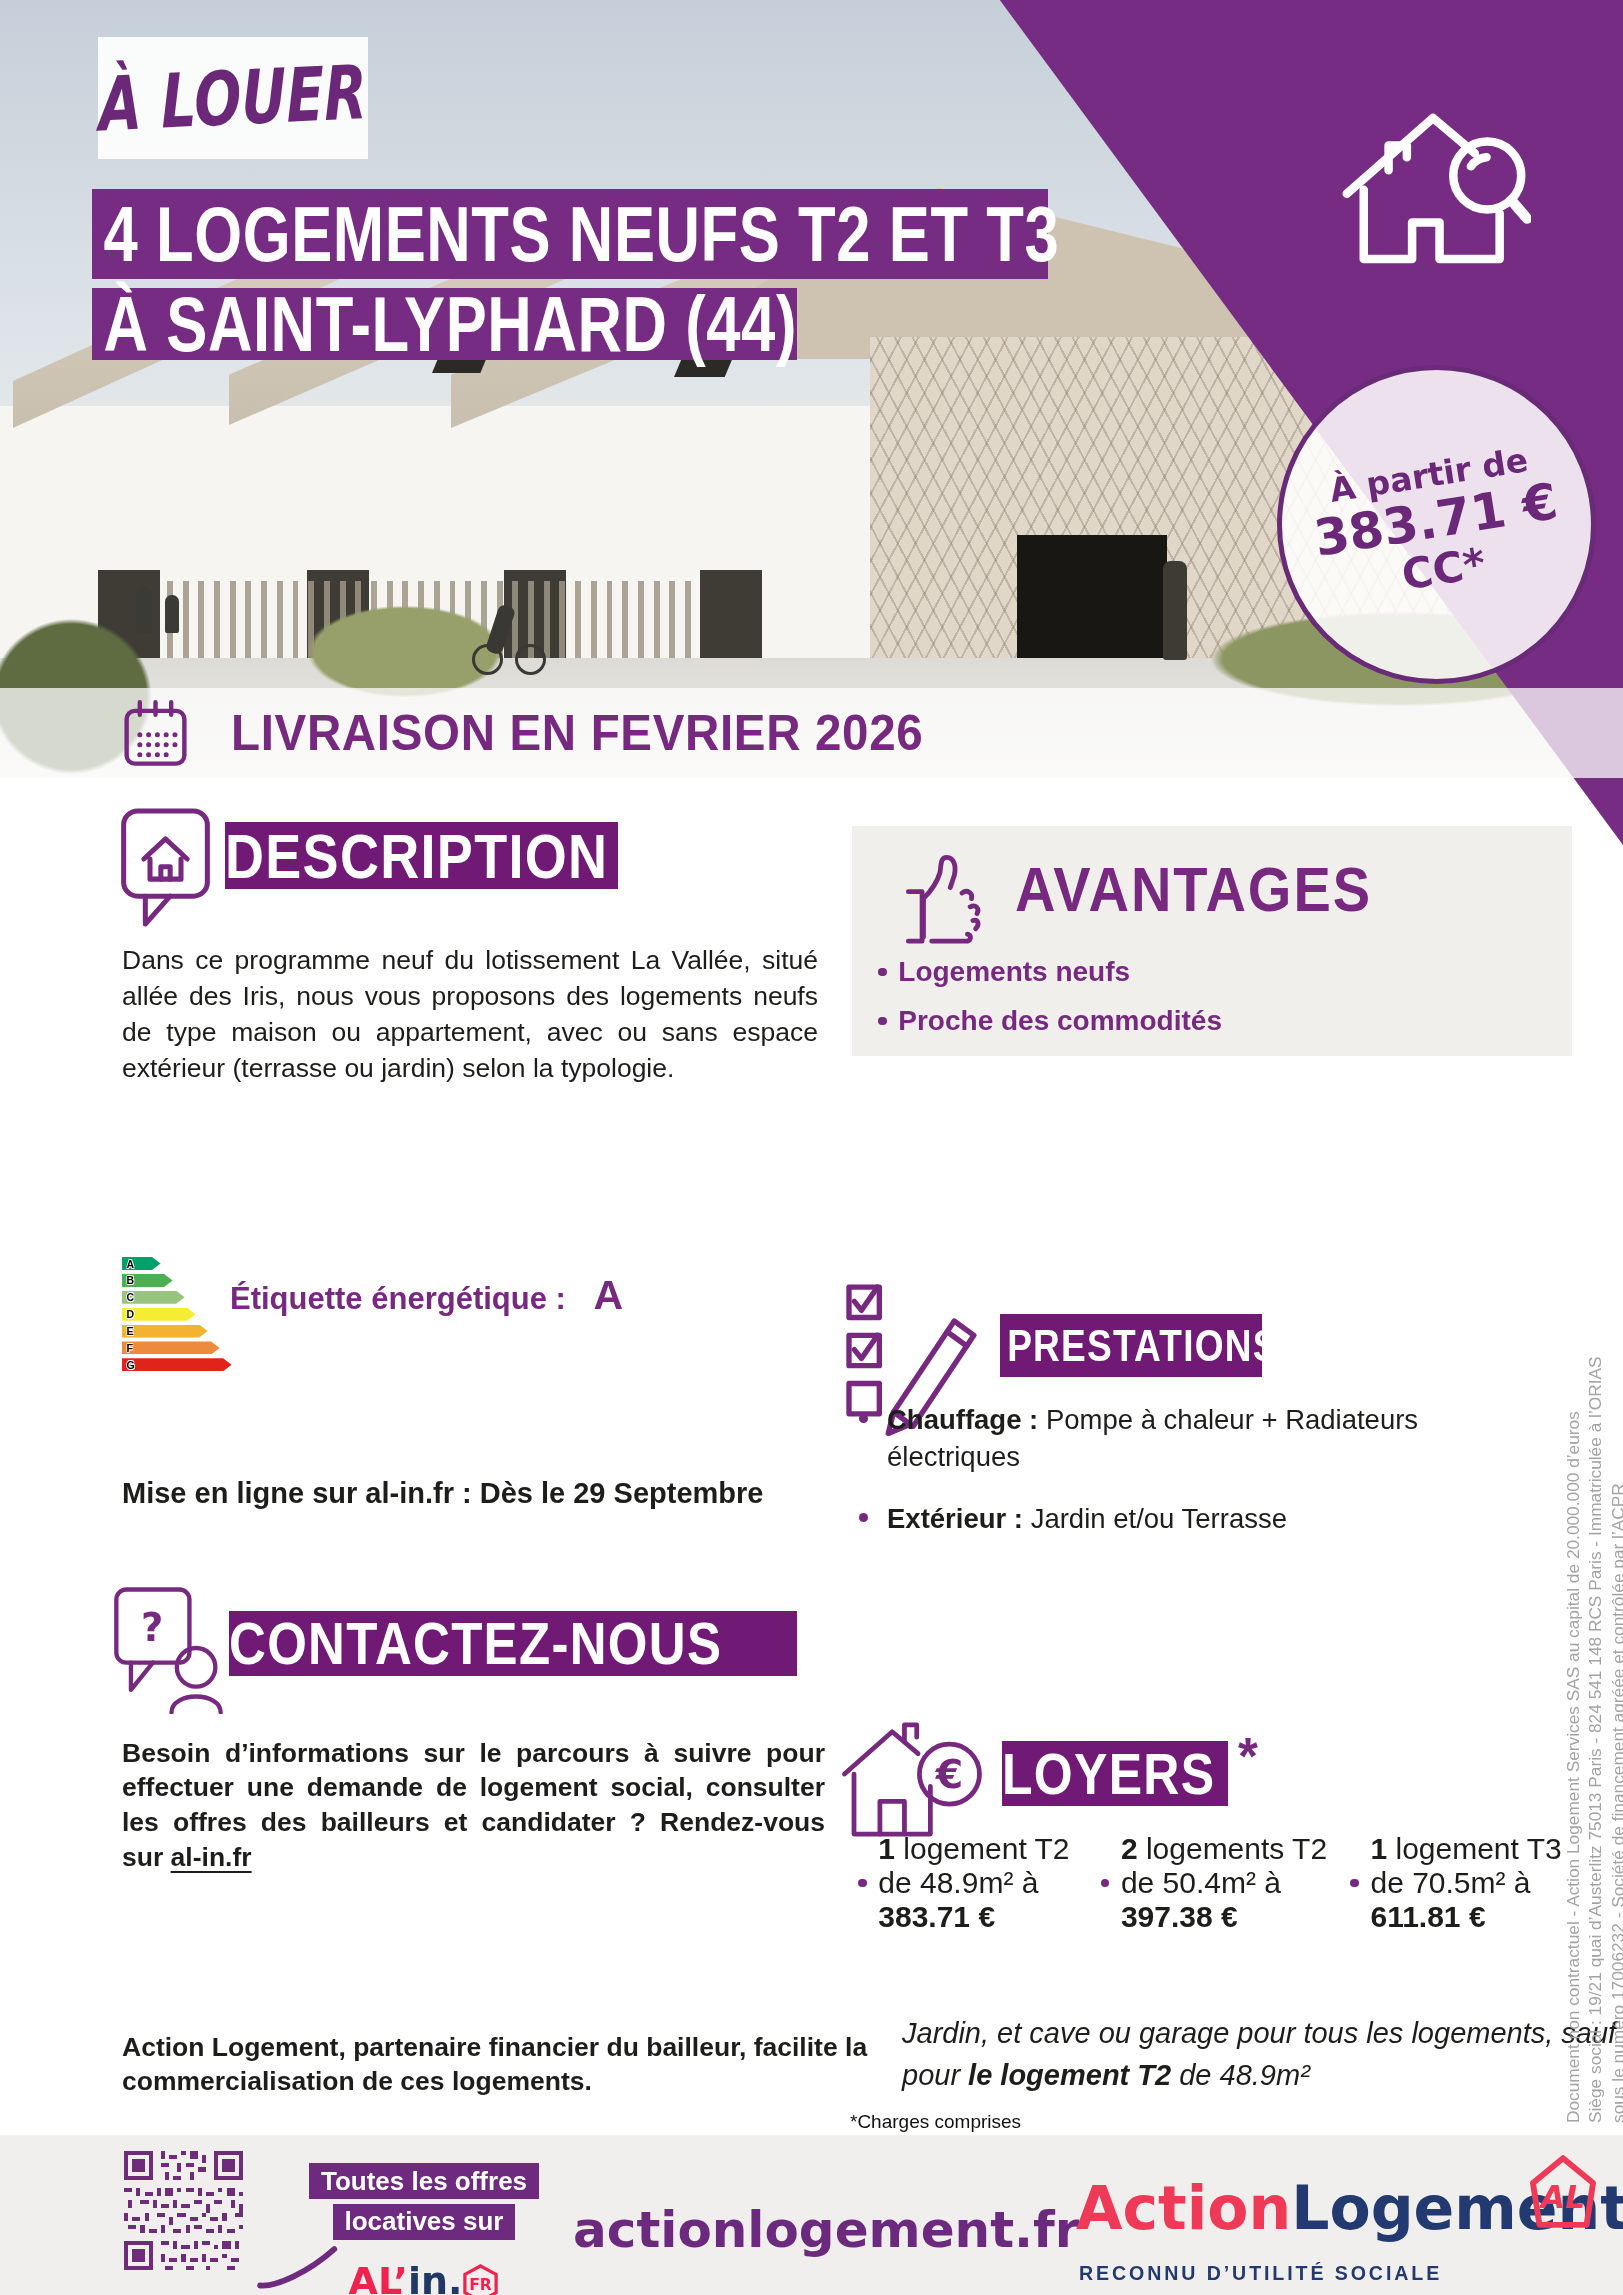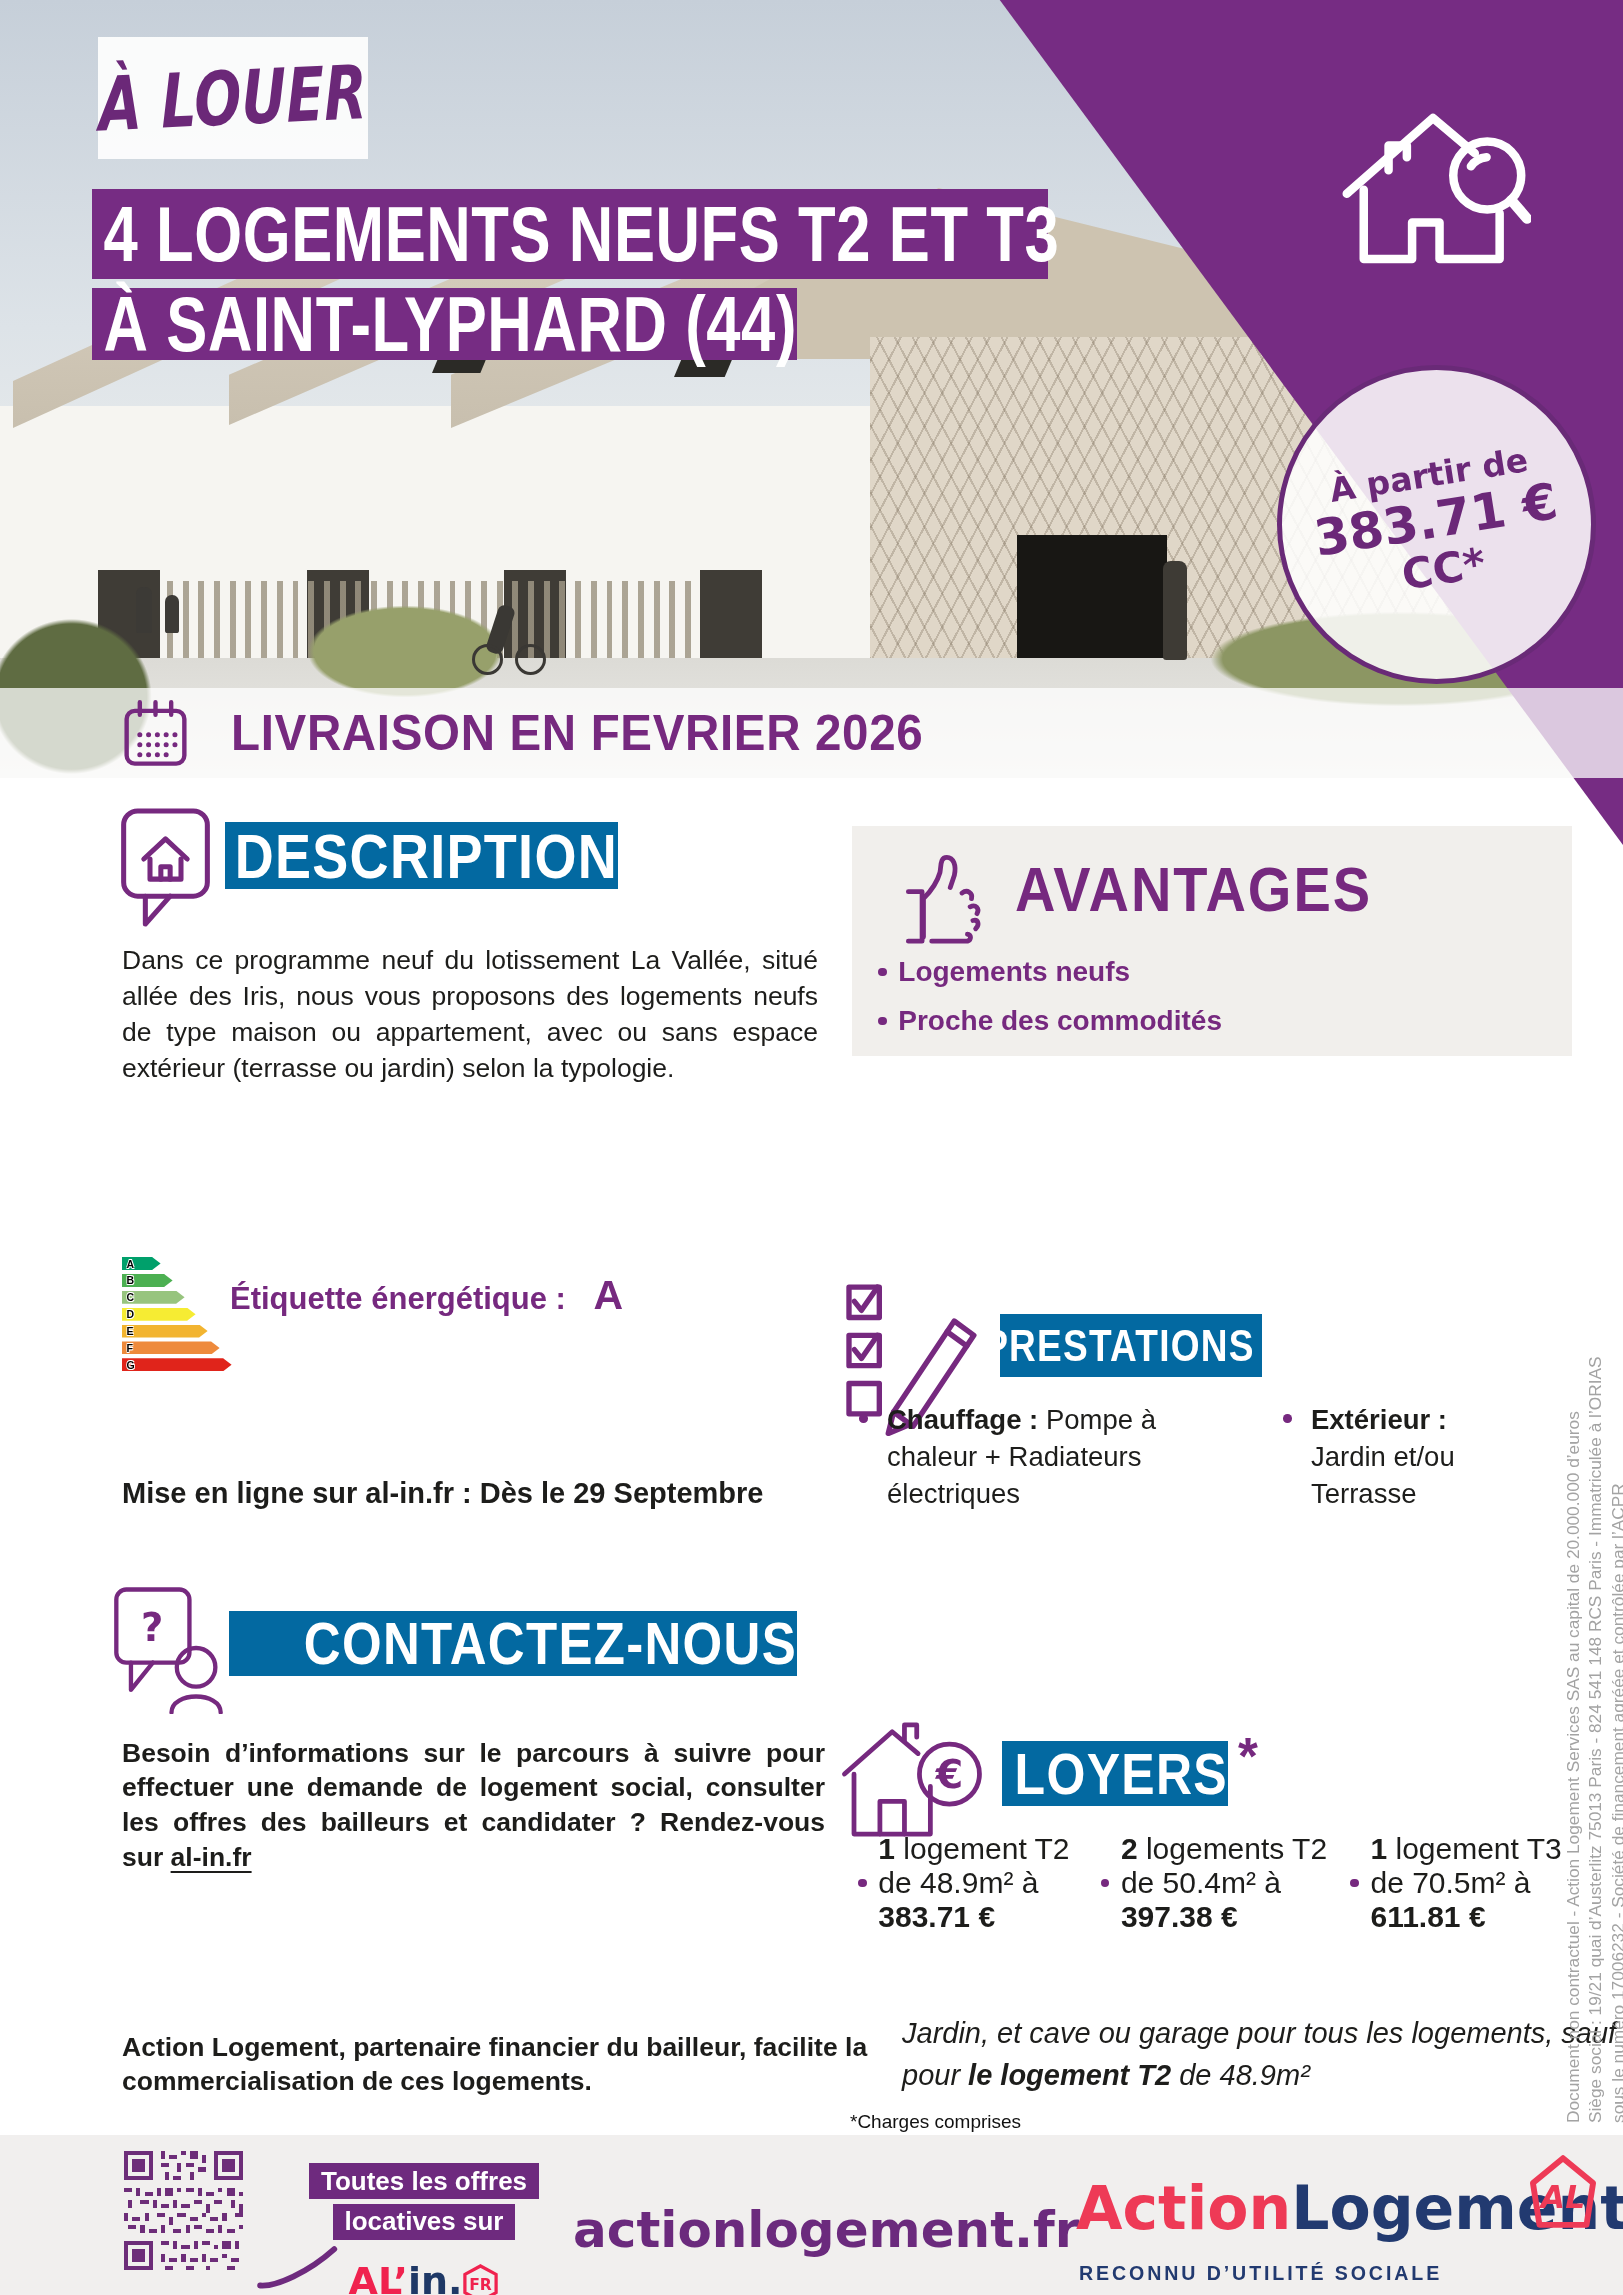--- a/index.html
+++ b/index.html
@@ -71,21 +71,21 @@
   .banner2{left:92px;top:288px;width:705px;height:72px;}
   .banner span{font-size:77px;font-weight:700;transform:scaleX(.8);transform-origin:left center;
                white-space:nowrap;padding-left:14.4px;letter-spacing:0.7px;}
   .delivery{left:0;top:688px;width:1623px;height:90px;background:rgba(255,255,255,.74);
             display:flex;align-items:center;}
   .delivery .cal{margin-left:121px;}
   .delivery span{color:#76297f;font-size:50px;font-weight:700;margin-left:41px;letter-spacing:0.7px;
                  transform:scaleX(.95);transform-origin:left center;white-space:nowrap;}
 
   
-  .tbox{background:#0369a1;color:#fff;display:flex;align-items:center;justify-content:flex-end;}
+  .tbox{background:#701a75;color:#fff;display:flex;align-items:center;justify-content:flex-start;}
   .tbox span{font-weight:700;transform:scaleY(1.15);white-space:nowrap;letter-spacing:1.3px;}
 
   
   .desc-title{left:225px;top:822px;width:393px;height:67px;}
   .desc-title span{font-size:54px;}
   .para{font-size:26.5px;line-height:1.36;text-align:justify;color:#1d1d1b;}
   .desc-para{left:122px;top:915px;width:696px;}
   .dpe{left:122px;top:1257px;display:flex;flex-direction:column;gap:3.9px;}
   .dpe-bar{height:13px;display:flex;align-items:center;color:#000;font-weight:700;font-size:10.5px;
            padding-left:4.6px;clip-path:polygon(0 0,calc(100% - 8.5px) 0,100% 50%,calc(100% - 8.5px) 100%,0 100%);
@@ -102,21 +102,21 @@
 
   
   .avbox{left:852px;top:826px;width:720px;height:230px;background:#f1efec;}
   .av-title{left:1015px;top:857px;color:#76297f;font-size:56px;font-weight:700;
             transform:scaleY(1.12);letter-spacing:2px;}
   .avlist{left:878px;top:956px;display:flex;flex-direction:column;gap:17px;}
   .avlist .row{display:flex;align-items:center;gap:11.8px;color:#76297f;font-weight:700;font-size:28px;}
   .dot{width:8.5px;height:8.5px;border-radius:50%;background:#76297f;flex:0 0 auto;}
   .prest-title{left:1000px;top:1314px;width:262px;height:63px;}
   .prest-title span{font-size:39px;transform:scale(.95,1.15);}
-  .prest-list{left:850px;top:1401px;width:667px;display:flex;flex-direction:row;gap:41px;}
+  .prest-list{left:850px;top:1401px;width:667px;display:flex;flex-direction:column;gap:25px;}
   .prest-item{position:relative;padding-left:37px;font-size:27.5px;line-height:1.35;}
   .prest-item .dot{position:absolute;left:9.2px;top:13px;}
   .blabel{font-weight:700;}
   .loyers-title{left:1002px;top:1741px;width:226px;height:65px;}
   .loyers-title span{font-size:50px;}
   .loyers-star{left:1238px;top:1727px;color:#76297f;font-size:51px;font-weight:700;}
   .loyers-list{left:858px;top:1832px;width:726px;display:flex;flex-direction:row;gap:8px;}
   .loyers-list .row{display:flex;align-items:baseline;gap:11.8px;font-size:30px;}
   .loyers-list .dot{align-self:center;}
   .lnote{left:858px;top:1983px;width:739px;font-size:29px;font-style:italic;line-height:1.45;margin-left:44px;}

